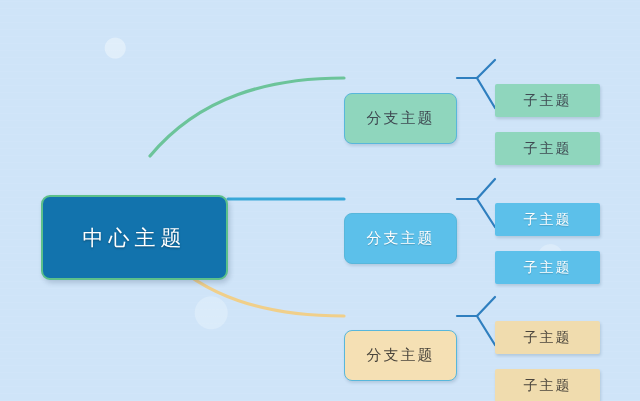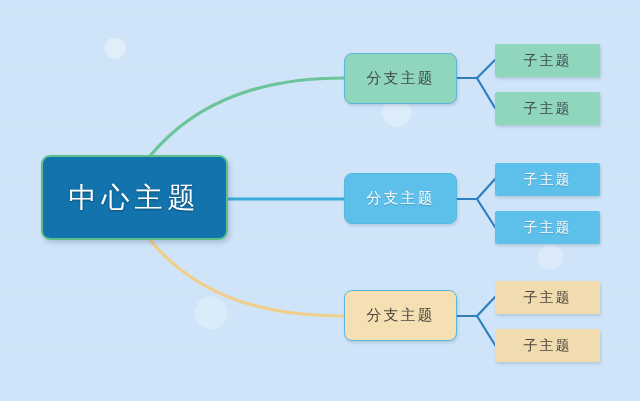--- a/index.html
+++ b/index.html
@@ -42,33 +42,34 @@
   }
 
   .node {
     position: absolute;
     box-sizing: border-box;
     display: flex;
     align-items: center;
     justify-content: center;
     white-space: nowrap;
     letter-spacing: 2px;
+    margin-top: 40px;
   }
 
   
   .node-center {
     left: 41px;
     top: 155px;
     width: 187px;
     height: 85px;
     background: #1273ad;
     border: 2px solid #5cc08a;
     border-radius: 9px;
     color: #ffffff;
-    font-size: 28px;
+    font-size: 21px;
     letter-spacing: 5px;
     text-shadow: 0 1px 2px rgba(0,0,0,0.35);
     box-shadow: 2px 3px 5px rgba(40,70,100,0.22);
   }
 
   
   .node-branch {
     width: 113px;
     height: 51px;
     border-radius: 8px;

